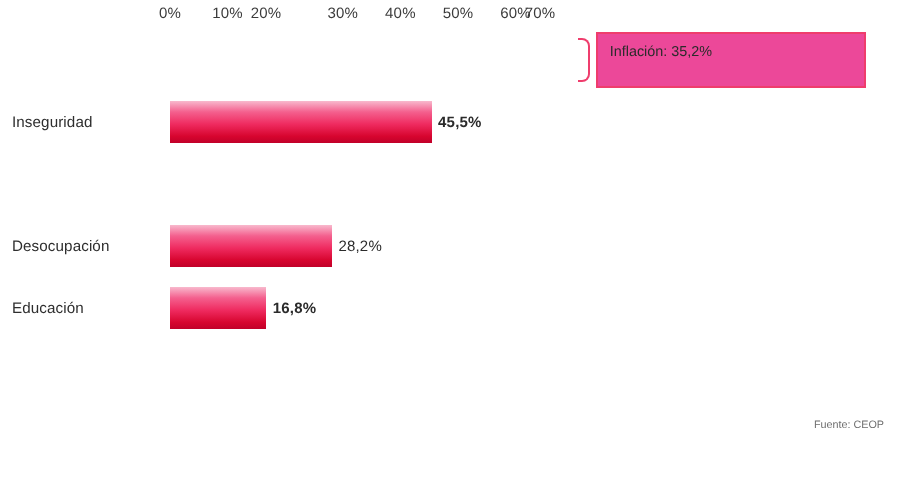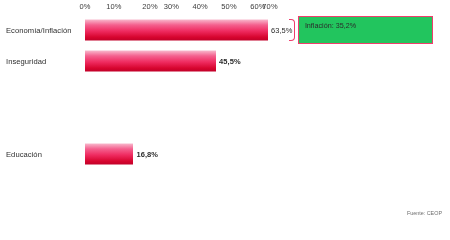--- a/index.html
+++ b/index.html
@@ -92,21 +92,21 @@
     height: 22px;
     border: 1.2px solid #ef3d6d;
     border-left: none;
     border-radius: 0 4px 4px 0;
     box-sizing: border-box;
   }
   .annotation-box {
     position: absolute;
     box-sizing: border-box;
     border: 1.2px solid #ef3d6d;
-    background: #22c55e;
+    background: #ec4899;
     padding: 4px 5px 22px 6px;
   }
   .annotation-line {
     font-size: 7.2px;
     color: #2b2b2b;
     line-height: 10px;
     white-space: nowrap;
   }
 
   
@@ -120,42 +120,42 @@
   }
 </style>
 </head>
 <body>
 
 <div id="chart-root">
 
   <div class="axis-row">
       <span class="tick-label" style="left: 85px;">0%</span>
       <span class="tick-label" style="left: 113.8px;">10%</span>
-      <span class="tick-label" style="left: 150px; text-align: right;">20%</span>
+      <span class="tick-label" style="left: 133px; text-align: right;">20%</span>
       <span class="tick-label" style="left: 171.4px;">30%</span>
       <span class="tick-label" style="left: 200.2px;">40%</span>
       <span class="tick-label" style="left: 229px;">50%</span>
       <span class="tick-label" style="left: 257.8px;">60%</span>
       <span class="tick-label" style="left: 270px;">70%</span>
     </div>
 
   <div class="plot">
-      <div class="bar-row" style="top: 0px;">
-        <span class="cat-label">Economía/Inflación</span>
-        <div class="bar-track">
-          <div class="bar" style="width: 182.88px;"></div>
-        </div>
-        <span class="bar-value" style="left: 270.88px;">63,5%</span>
-      </div>
       <div class="bar-row" style="top: 31px;">
         <span class="cat-label">Inseguridad</span>
         <div class="bar-track">
           <div class="bar" style="width: 131.04px;"></div>
         </div>
         <span class="bar-value" style="left: 219.04px; font-weight: bold;">45,5%</span>
+      </div>
+      <div class="bar-row" style="top: 93px;">
+        <span class="cat-label">Desocupación</span>
+        <div class="bar-track">
+          <div class="bar" style="width: 81.216px;"></div>
+        </div>
+        <span class="bar-value" style="left: 169.216px;">28,2%</span>
       </div>
       <div class="bar-row" style="top: 124px;">
         <span class="cat-label">Educación</span>
         <div class="bar-track">
           <div class="bar" style="width: 48.384px;"></div>
         </div>
         <span class="bar-value" style="left: 136.384px; font-weight: bold;">16,8%</span>
       </div>
     </div>
 

